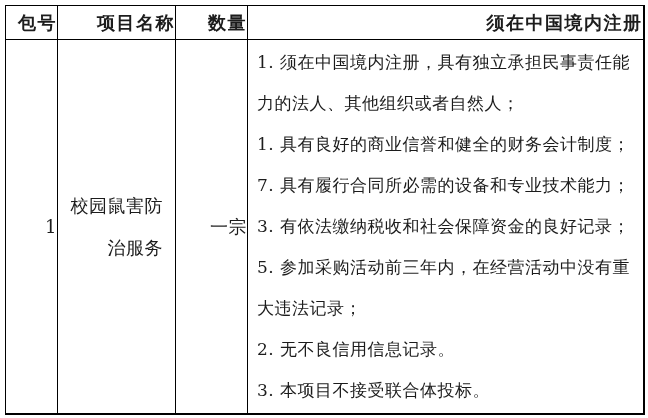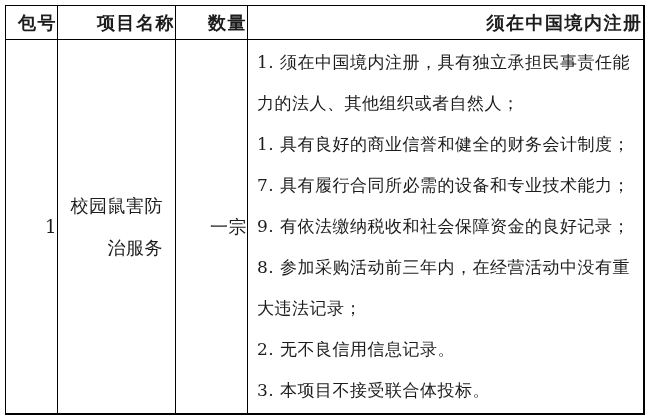--- a/index.html
+++ b/index.html
@@ -83,21 +83,21 @@
       <th>须在中国境内注册</th>
     </tr>
     <tr>
       <td class="cell-center">1</td>
       <td class="cell-center cell-project">校园鼠害防治服务</td>
       <td class="cell-center">一宗</td>
       <td class="cell-requirements">
         <p>1. 须在中国境内注册，具有独立承担民事责任能力的法人、其他组织或者自然人；</p>
         <p>1. 具有良好的商业信誉和健全的财务会计制度；</p>
         <p>7. 具有履行合同所必需的设备和专业技术能力；</p>
-        <p>9. 有依法缴纳税收和社会保障资金的良好记录；</p>
-        <p>8. 参加采购活动前三年内，在经营活动中没有重大违法记录；</p>
+        <p>3. 有依法缴纳税收和社会保障资金的良好记录；</p>
+        <p>5. 参加采购活动前三年内，在经营活动中没有重大违法记录；</p>
         <p>2. 无不良信用信息记录。</p>
         <p>3. 本项目不接受联合体投标。</p>
       </td>
     </tr>
   </tbody>
     </table>
 </div>
 
 </body></html>

